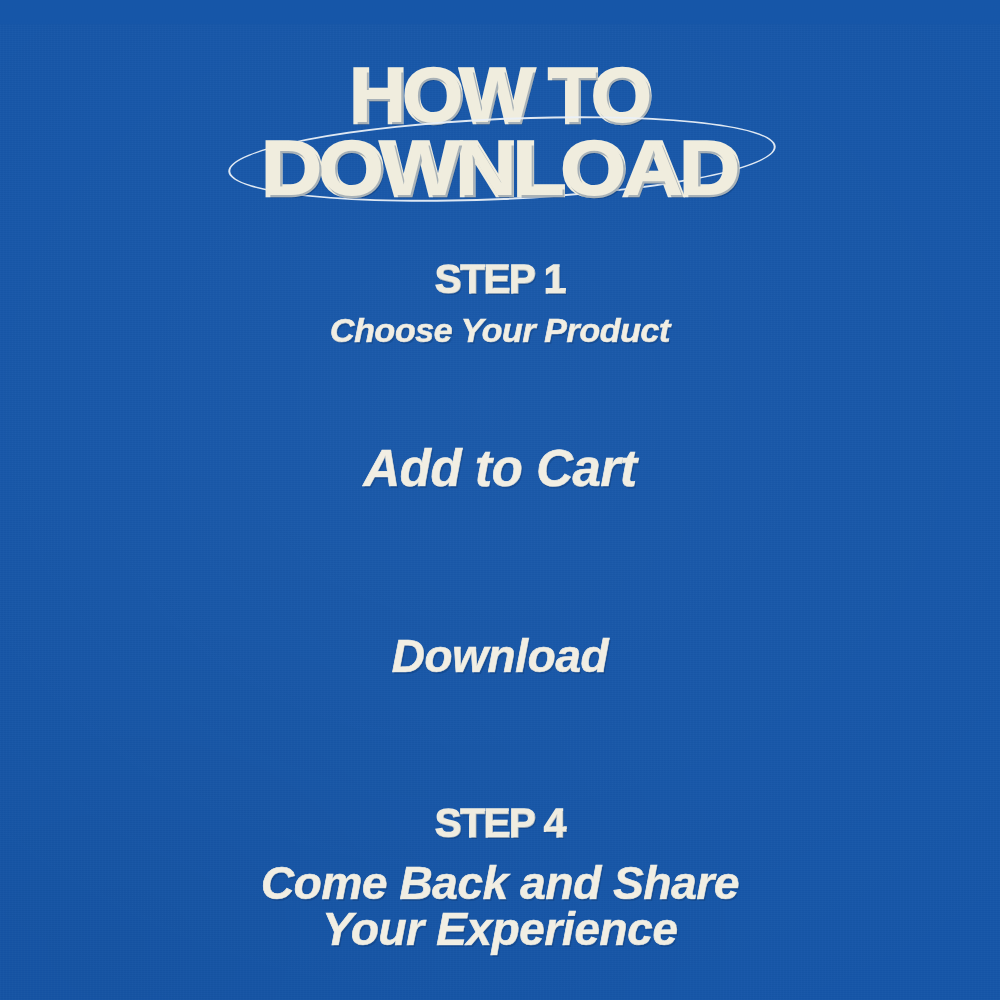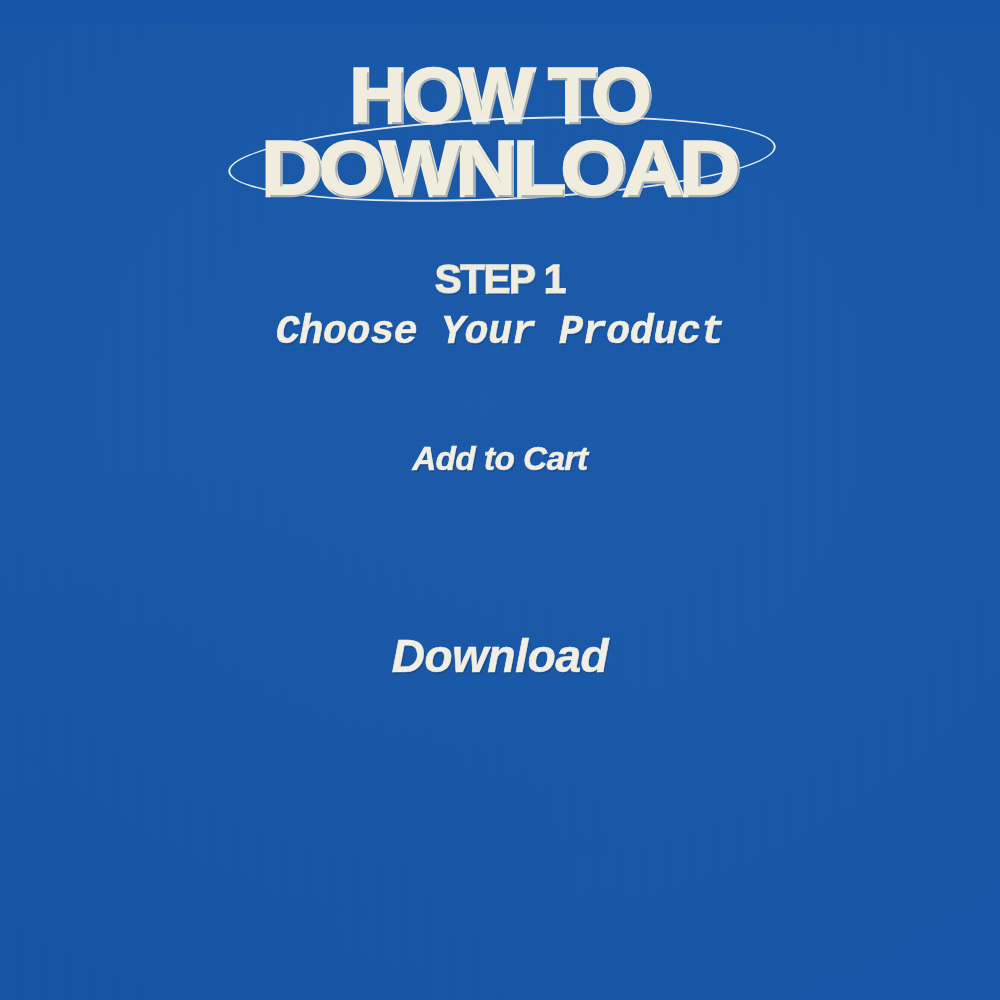--- a/index.html
+++ b/index.html
@@ -136,22 +136,22 @@
     font-weight: 700;
     font-size: 45px;
     letter-spacing: -.4px;
     line-height: 1.06;
     white-space: pre-line;
     text-shadow: 1.5px 2px 0 rgba(8,42,92,.26);
     -webkit-text-stroke: .7px #f1eee3;
     paint-order: stroke fill;
   }
 
-  .step-1 .step-desc { font-size: 40px; font-family: Liberation Mono, monospace; }
-  .step-2 .step-desc { font-size: 33px; margin-top: 16px; }
+  .step-1 .step-desc { font-size: 34px; }
+  .step-2 .step-desc { font-size: 51px; margin-top: 16px; }
   .step-3 .step-desc { font-size: 46px; margin-top: 16px; }
   .step-4 .step-desc { font-size: 46px; margin-top: 16px; line-height: 1.0; }
 </style>
 </head>
 <body>
 
 <div id="poster">
 
   <div id="texture"></div>
 
@@ -171,15 +171,20 @@
     </div>
 
     <div class="step step-2">
       <span class="step-desc">Add to Cart</span>
     </div>
 
     <div class="step step-3">
       <span class="step-desc">Download</span>
     </div>
 
+    <div class="step step-4">
+      <span class="step-label">STEP 4</span>
+      <span class="step-desc">Come Back and Share
+Your Experience</span>
+    </div>
 
   </div>
 </div>
 
 </body></html>

